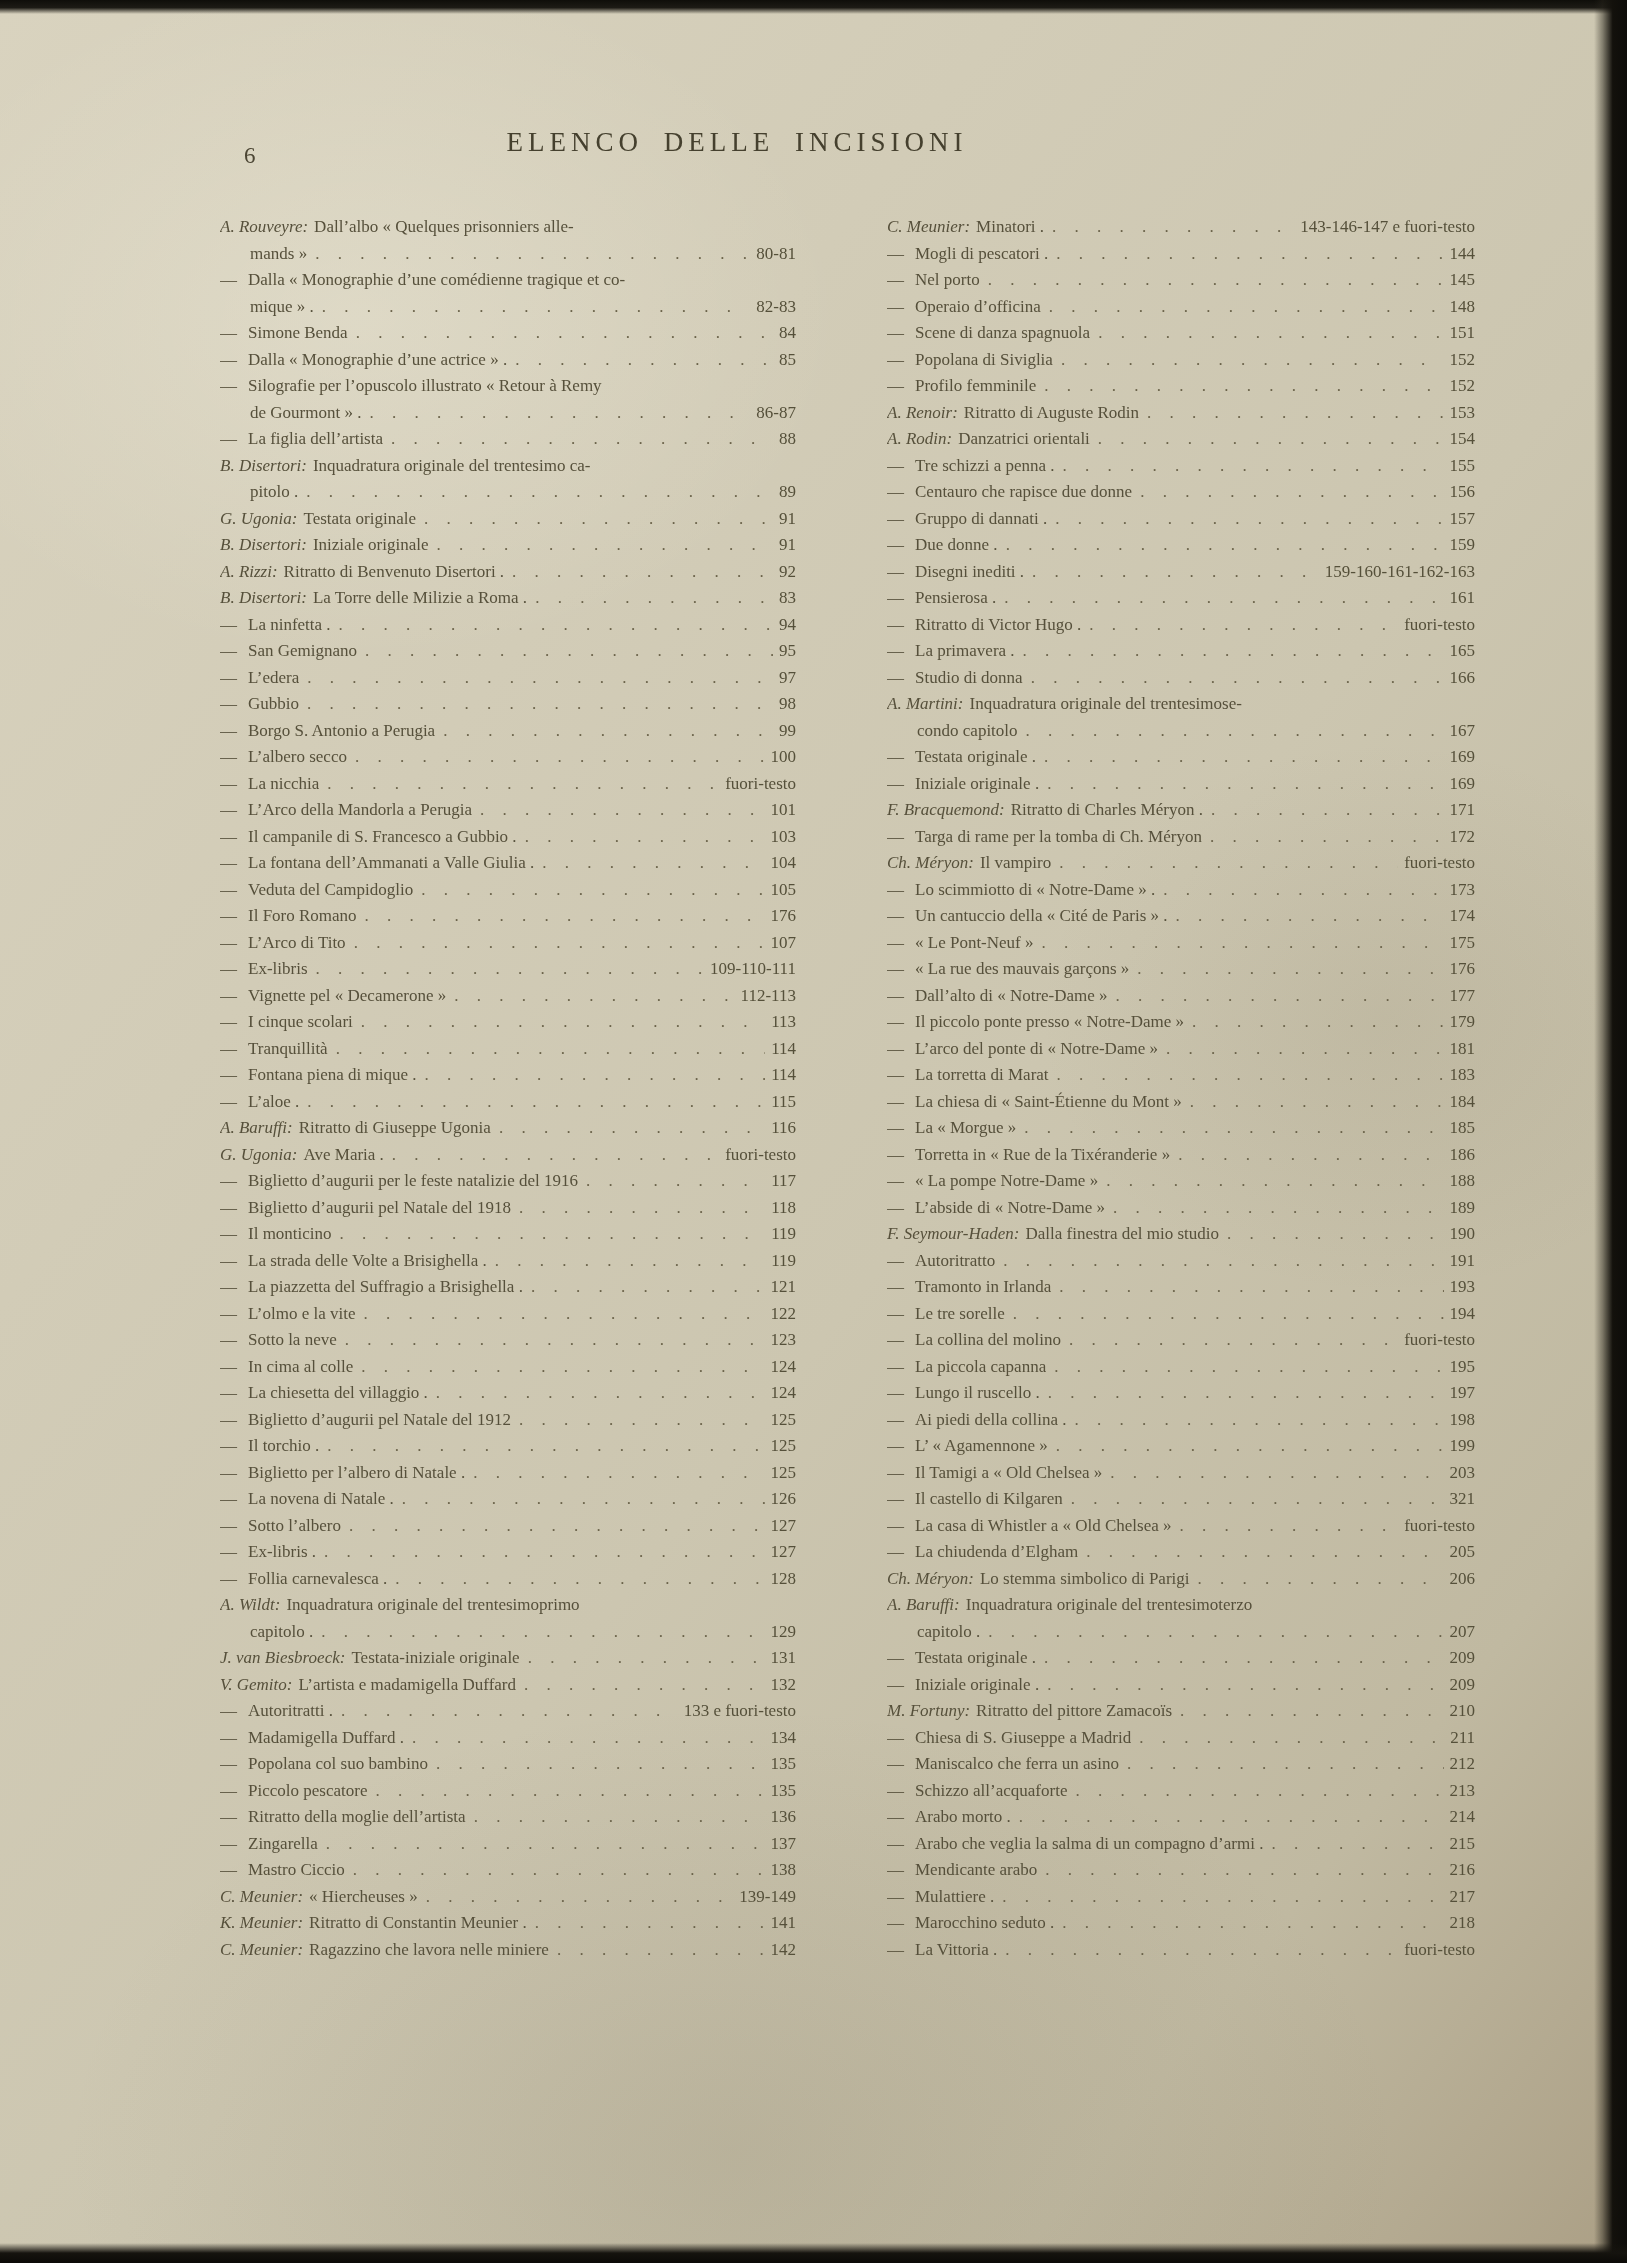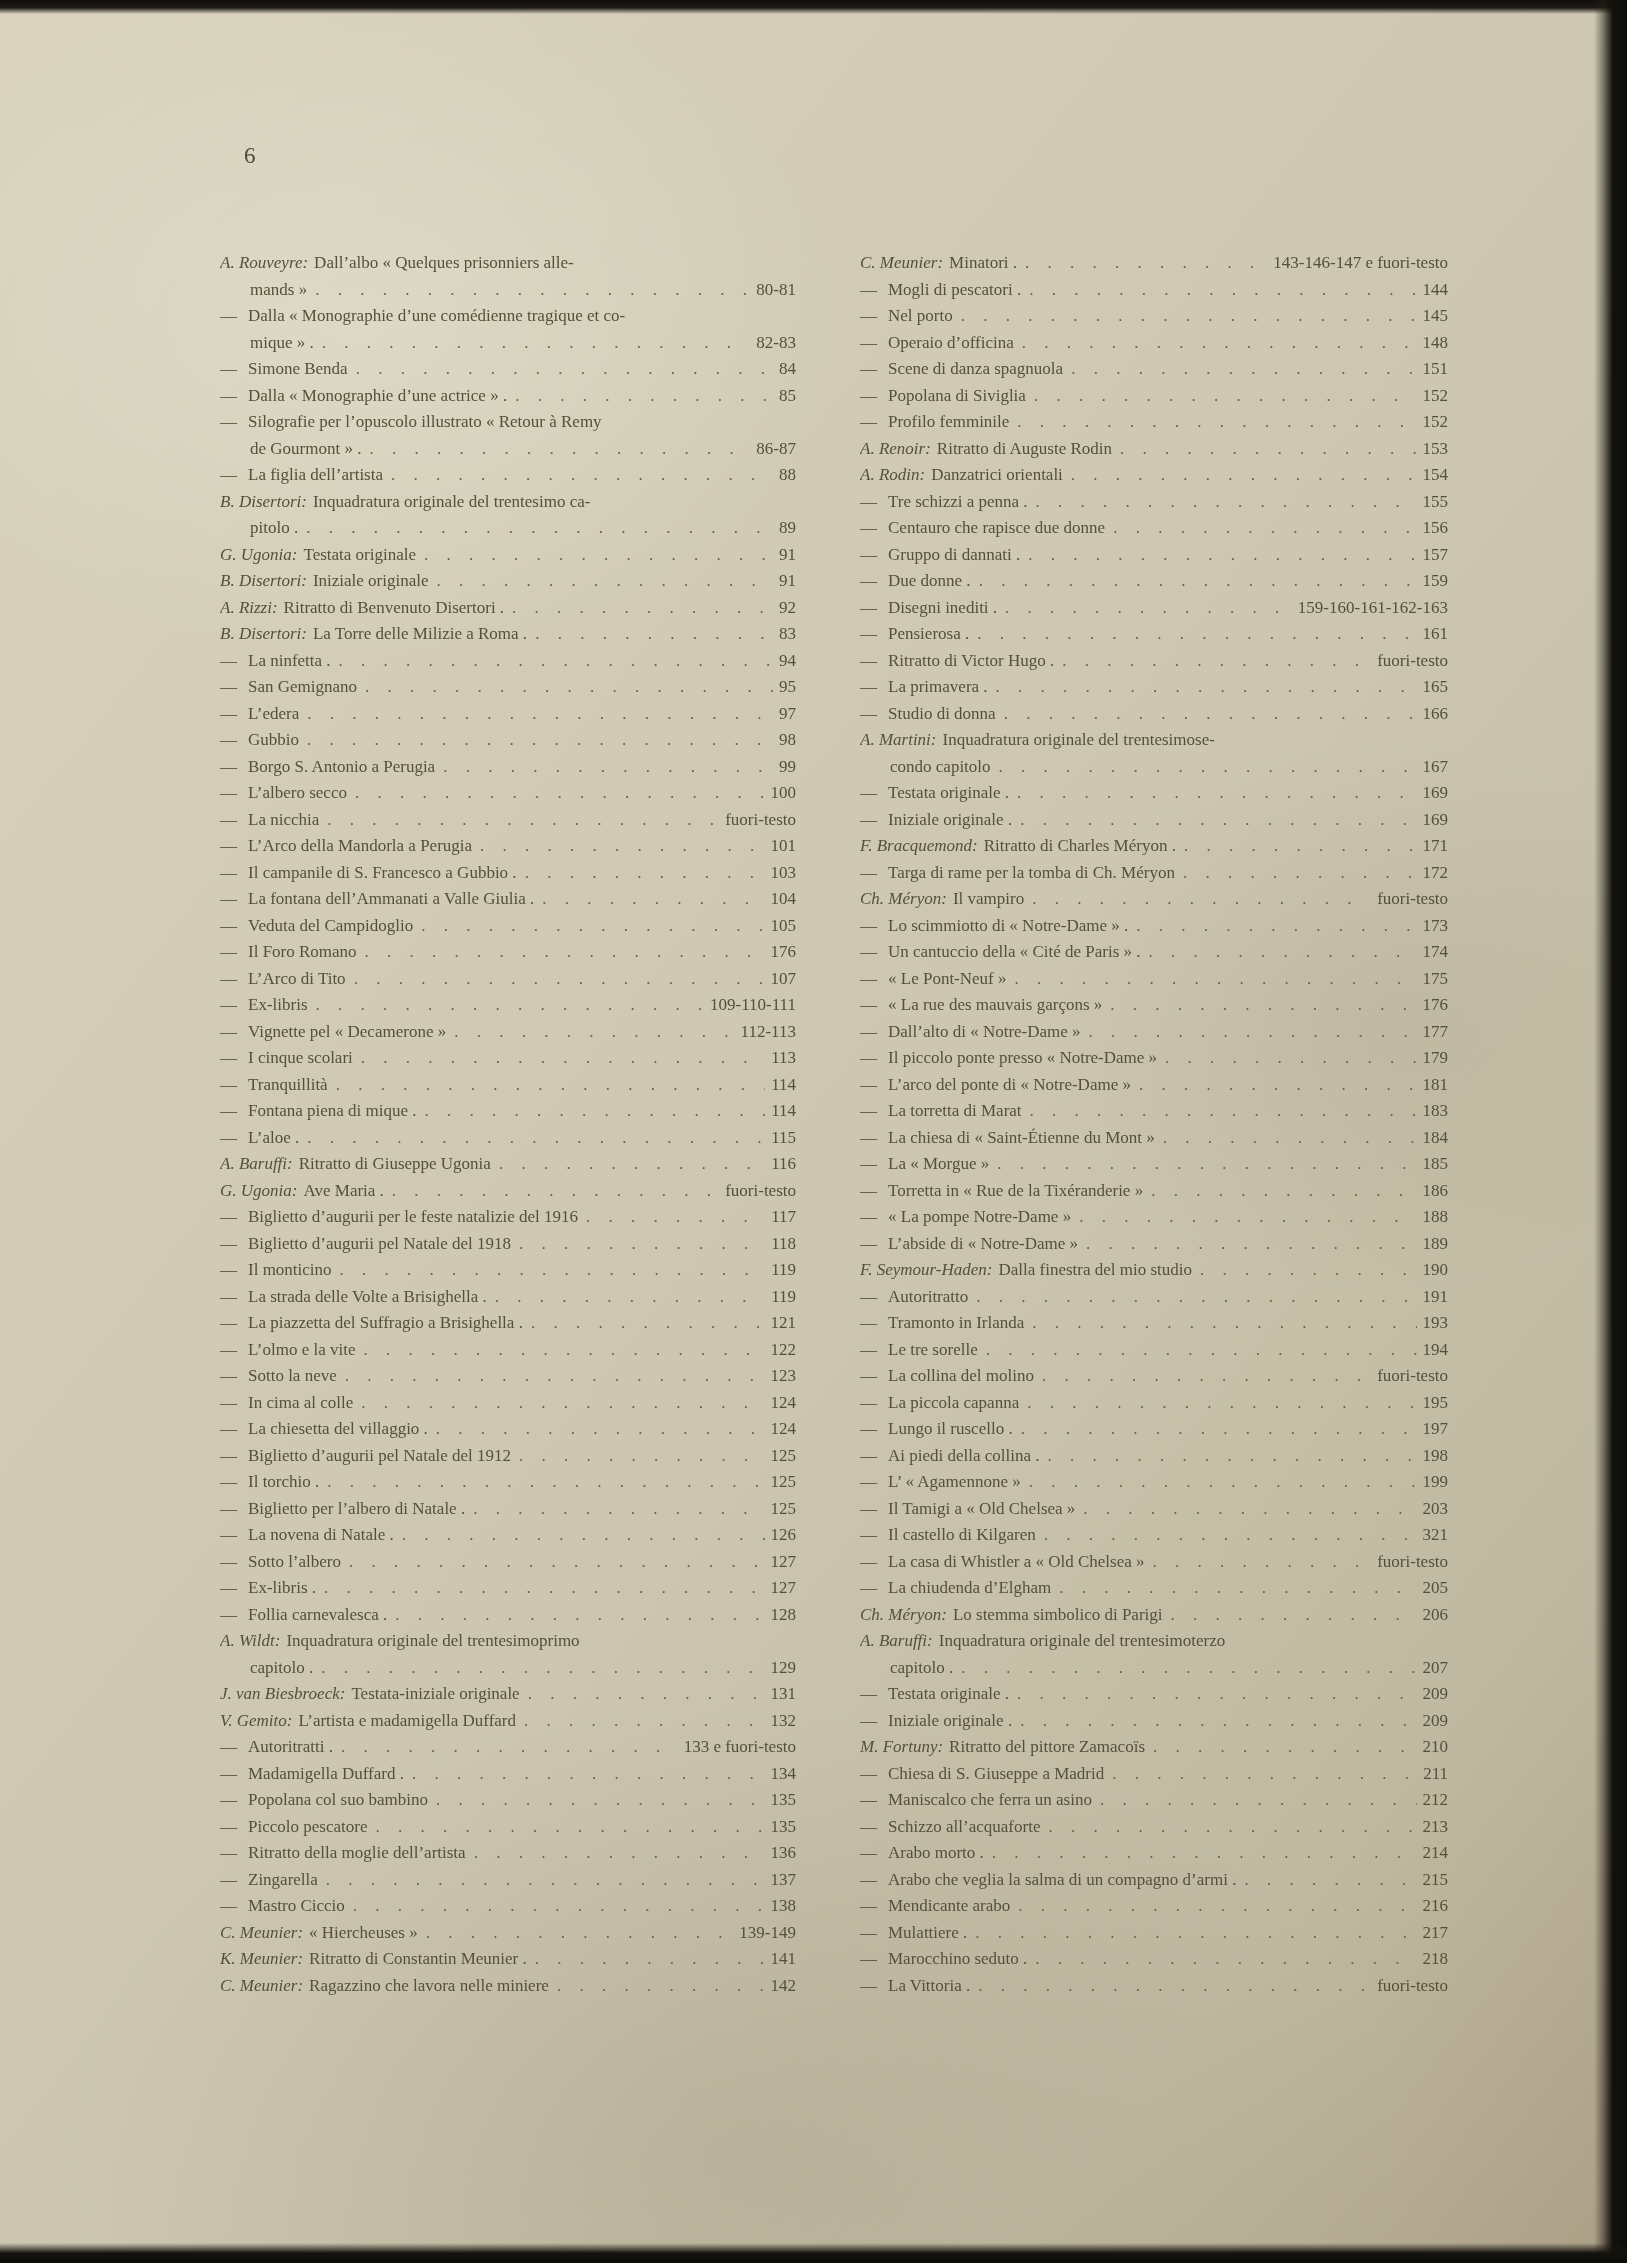--- a/index.html
+++ b/index.html
@@ -27,21 +27,21 @@
   .header{position:relative;height:87px;}
   .folio{
     position:absolute;left:24px;top:16px;
     font-size:23px;color:#4c4634;letter-spacing:1px;
   }
   .title{
     width:100%;box-sizing:border-box;padding-right:188px;
     text-align:center;font-size:27px;letter-spacing:5px;word-spacing:9px;
     color:#45402e;
   }
-  .cols{display:flex;gap:64px;margin-top:36px;}
+  .cols{display:flex;gap:91px;}
   .col{display:block;}
   .col.left{width:576px;}
   .col.right{width:588px;}
 
   .row{
     display:flex;align-items:baseline;
     font-size:17px;line-height:26.5px;color:#56503b;
     white-space:nowrap;
   }
   .txt{flex:0 1 auto;overflow:hidden;}
@@ -59,20 +59,21 @@
   .pg{flex:0 0 auto;text-align:right;color:#55503a;}
 </style>
 </head>
 <body>
 
 <div class="photo">
   <div class="paper">
     <div class="content">
       <div class="header">
         <span class="folio">6</span>
+        <div class="title">ELENCO DELLE INCISIONI</div>
       </div>
       <div class="cols">
         <div class="col left">
             <div class="row">
               <span class="txt"><span class="au">A. Rouveyre:</span><span class="ti">Dall’albo « Quelques prisonniers alle-</span></span>
             </div>
             <div class="row">
               <span class="txt cont">mands »</span>
               <span class="dots"></span>
               <span class="pg">80-81</span>

